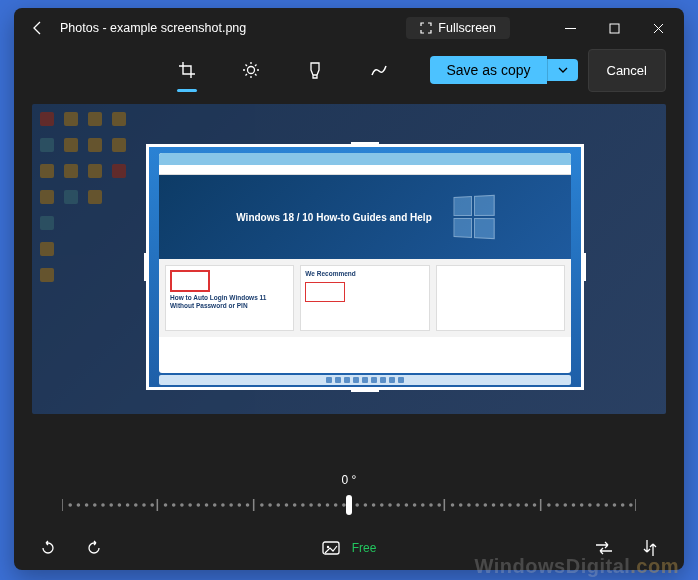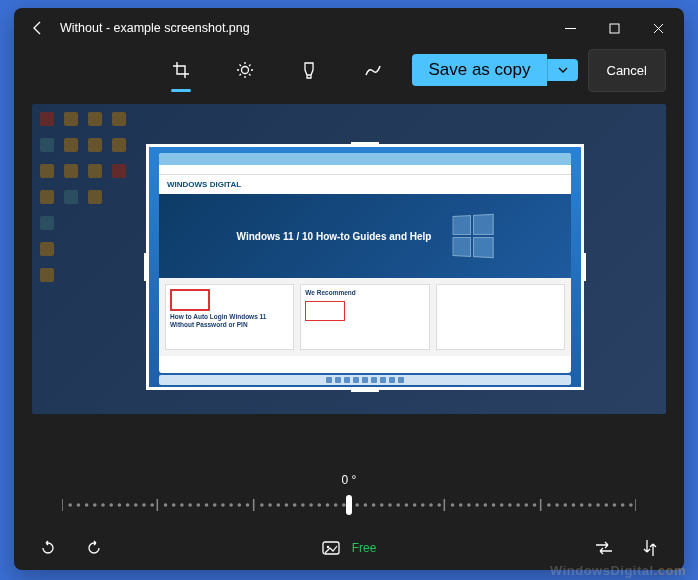--- a/index.html
+++ b/index.html
@@ -22,21 +22,21 @@
     margin-right: 38px;
   }
   .winctl { width: 44px; height: 40px; display:flex; align-items:center; justify-content:center; }
   .toolbar {
     height: 52px; display:flex; align-items:center; padding: 0 18px 8px 18px;
   }
   .tool-icons { display:flex; gap:28px; margin-left: auto; margin-right: auto; padding-left: 120px;}
   .tool { width: 36px; height: 36px; display:flex; align-items:center; justify-content:center; position:relative; }
   .tool.active::after { content:''; position:absolute; bottom:-4px; left:8px; right:8px; height:3px; background:#4cc2ff; border-radius:2px; }
   .save-btn {
-    background:#4cc2ff; color:#000; font-size:17px; padding:6px 16px; border-radius:4px 0 0 4px;
+    background:#4cc2ff; color:#000; font-size:14px; padding:6px 16px; border-radius:4px 0 0 4px;
     display:flex; align-items:center;
   }
   .save-dd {
     background:#4cc2ff; color:#000; padding:6px 10px; border-radius:0 4px 4px 0;
     border-left:1px solid rgba(0,0,0,0.15); display:flex; align-items:center;
   }
   .cancel-btn {
     background:#2d2d2d; color:#fff; font-size:13px; padding:13px 18px; border-radius:4px;
     margin-left:10px; border:1px solid #3a3a3a;
   }
@@ -81,41 +81,47 @@
   .taskbar{position:absolute;left:10px;right:10px;bottom:2px;height:10px;background:#cfe3f5;border-radius:2px;display:flex;align-items:center;justify-content:center;gap:3px;}
   .tb{width:6px;height:6px;background:#5a8fc7;border-radius:1px;}
   .rot-area{height:64px;display:flex;flex-direction:column;align-items:center;justify-content:center;color:#fff;gap:8px;padding:0 48px;}
   .deg{font-size:12px;}
   .ruler{width:100%;height:20px;position:relative;display:flex;align-items:center;}
   .ticks{position:absolute;inset:0;display:flex;align-items:center;justify-content:space-between;}
   .thumb{position:absolute;left:50%;transform:translateX(-50%);width:6px;height:20px;background:#fff;border-radius:3px;}
   .bottombar{height:44px;display:flex;align-items:center;padding:0 18px;color:#22c55e;gap:14px;}
   .bb{width:32px;height:32px;display:flex;align-items:center;justify-content:center;}
   .free-lbl{font-size:12px;margin-left:6px;}
-  .watermark{position:absolute;right:12px;bottom:2px;font-size:13px;font-weight:600;color:rgba(200,200,200,0.25);letter-spacing:0.5px;z-index:50;}
+  .watermark{position:absolute;right:19px;bottom:2px;font-size:20px;font-weight:600;color:rgba(200,200,200,0.25);letter-spacing:0.5px;z-index:50;}
   .watermark .dc{color:rgba(200,160,80,0.4);}
   svg { display:block; }
 </style>
 </head>
 <body>
 
 <div class="window">
 
   <div class="titlebar">
     <div class="back">
       <svg width="16" height="16" viewBox="0 0 16 16">
           <path d="M10 2 L4 8 L10 14" stroke="#fff" stroke-width="1.3" fill="none"></path>
         </svg>
     </div>
     <div class="title">
-      <span>Without</span>
+      <span>Photos</span>
       <span> - </span>
       <span>example screenshot.png</span>
     </div>
     <div class="spacer"></div>
+    <div class="fullscreen-btn">
+      <svg width="12" height="12" viewBox="0 0 12 12">
+          <path d="M1 4 L1 1 L4 1 M8 1 L11 1 L11 4 M11 8 L11 11 L8 11 M4 11 L1 11 L1 8" stroke="#fff" stroke-width="1.2" fill="none"></path>
+        </svg>
+      <span>Fullscreen</span>
+    </div>
     <div class="winctl">
       <svg width="11" height="11" viewBox="0 0 11 11">
           <path d="M0 5.5 H11" stroke="#fff" stroke-width="1"></path>
         </svg>
     </div>
     <div class="winctl">
       <svg width="11" height="11" viewBox="0 0 11 11">
           <rect x="1" y="1" width="9" height="9" stroke="#fff" stroke-width="1" fill="none"></rect>
         </svg>
     </div>
@@ -201,23 +207,22 @@
       <div class="corner bl"></div>
       <div class="corner br"></div>
       <div class="midh" style="top:-5px"></div>
       <div class="midh" style="bottom:-5px"></div>
       <div class="midv" style="left:-5px"></div>
       <div class="midv" style="right:-5px"></div>
       <div class="crop-content">
         <div class="browser">
           <div class="br-tab"></div>
           <div class="br-url"></div>
-          <div class="br-logo">WINDOWS DIGITAL</div>
           <div class="br-hero">
-            <div class="hero-text">Windows 11 / 10 How-to Guides and Help</div>
+            <div class="hero-text">Windows 18 / 10 How-to Guides and Help</div>
             <div class="winlogo">
                 <div></div>
                 <div></div>
                 <div></div>
                 <div></div>
               </div>
           </div>
           <div class="br-cards">
             <div class="card">
               <div class="red"></div>

